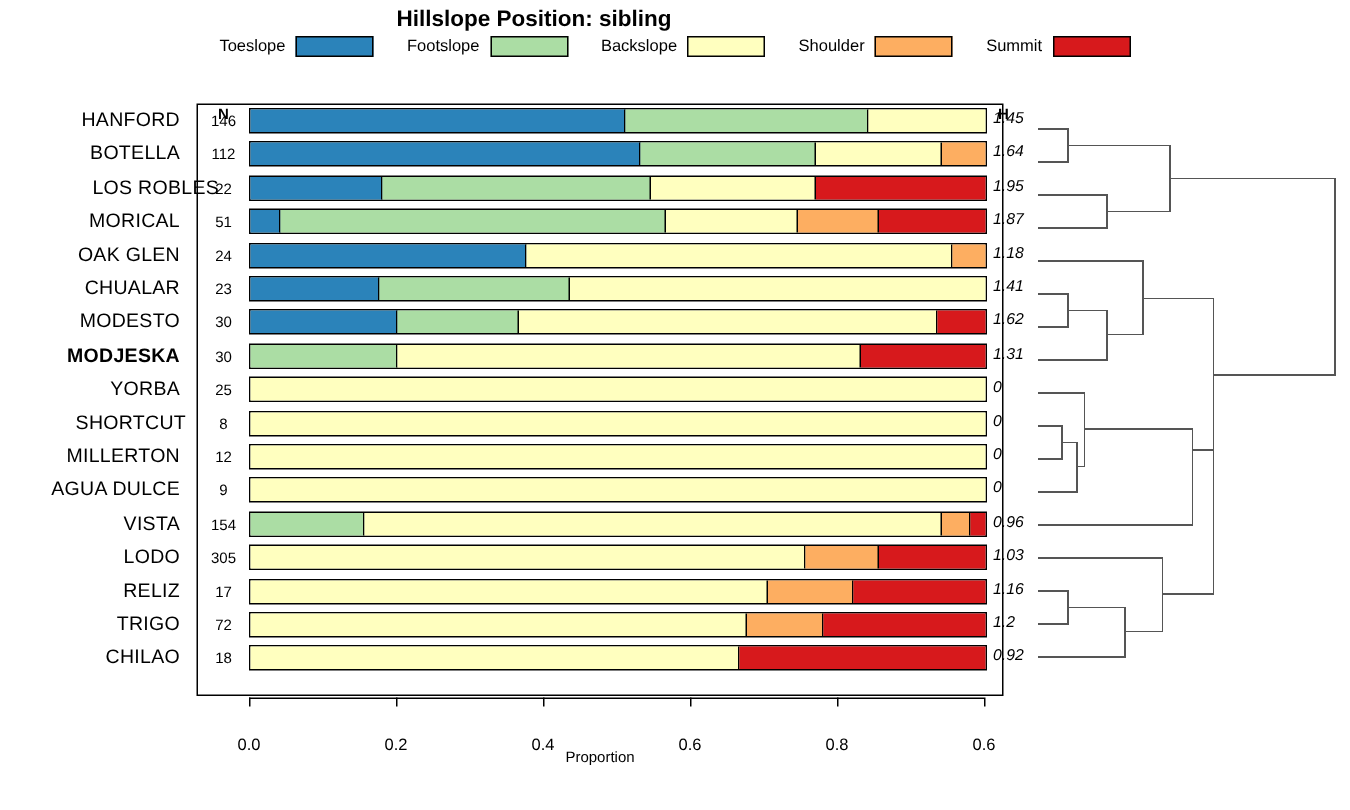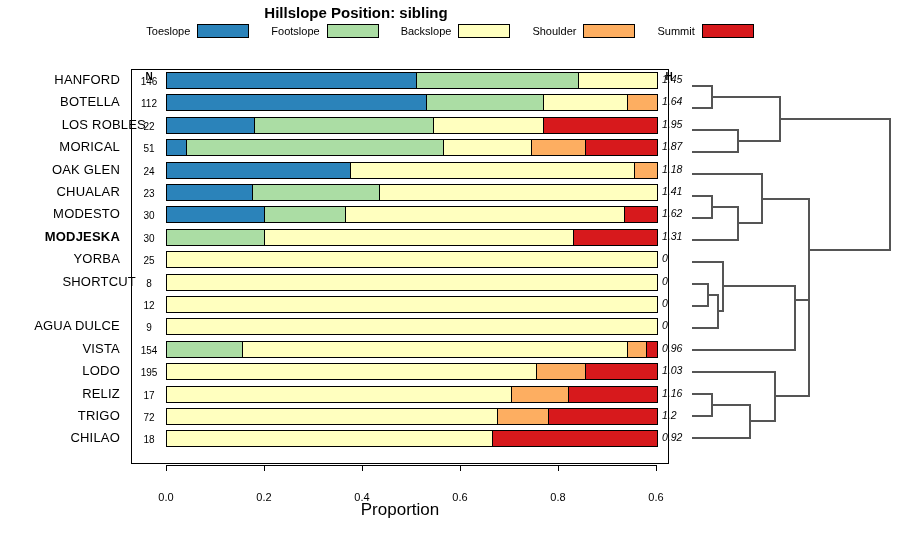--- a/index.html
+++ b/index.html
@@ -120,21 +120,21 @@
     width:1px;height:6px;background:#000;
   }
   .ticklabel{
     position:absolute;top:26px;
     width:40px;margin-left:-20px;
     text-align:center;font-size:11px;
   }
   .xlab{
     position:absolute;
     left:131px;top:500px;width:538px;
-    text-align:center;font-size:17px;
+    text-align:center;font-size:10px;
   }
 
   
   .dendro{
     position:absolute;
     left:690px;top:60px;
     width:205px;height:410px;
   }
   .dendro svg{display:block;}
 </style>
@@ -263,28 +263,29 @@
       </div>
       <div class="row" style="top: 248.2px; width: 900px;">
         <div class="soil-label" style="left: 0px; width: 126px;">YORBA</div>
         <div class="n-val">25</div>
         <div class="bar">
           <div class="seg" style="width: 490px; background: rgb(255, 255, 191);"></div>
         </div>
         <div class="h-val">0</div>
       </div>
       <div class="row" style="top: 270.6px; width: 900px;">
-        <div class="soil-label" style="left: 16px; width: 126px;">SHORTCUT</div>
+        <div class="soil-label" style="left: 4px; width: 126px;">SHORTCUT</div>
         <div class="n-val">8</div>
         <div class="bar">
           <div class="seg" style="width: 490px; background: rgb(255, 255, 191);"></div>
         </div>
         <div class="h-val">0</div>
       </div>
       <div class="row" style="top: 293px; width: 900px;">
+        <div class="soil-label" style="left: 0px; width: 126px;">MILLERTON</div>
         <div class="n-val">12</div>
         <div class="bar">
           <div class="seg" style="width: 490px; background: rgb(255, 255, 191);"></div>
         </div>
         <div class="h-val">0</div>
       </div>
       <div class="row" style="top: 315.4px; width: 900px;">
         <div class="soil-label" style="left: 0px; width: 126px;">AGUA DULCE</div>
         <div class="n-val">9</div>
         <div class="bar">
@@ -298,21 +299,21 @@
         <div class="bar">
           <div class="seg" style="width: 75.95px; background: rgb(171, 221, 164);"></div>
           <div class="seg" style="width: 384.65px; background: rgb(255, 255, 191);"></div>
           <div class="seg" style="width: 19.6px; background: rgb(253, 174, 97);"></div>
           <div class="seg" style="width: 9.8px; background: rgb(215, 25, 28);"></div>
         </div>
         <div class="h-val">0.96</div>
       </div>
       <div class="row" style="top: 360.2px; width: 900px;">
         <div class="soil-label" style="left: 0px; width: 126px;">LODO</div>
-        <div class="n-val">195</div>
+        <div class="n-val">305</div>
         <div class="bar">
           <div class="seg" style="width: 369.95px; background: rgb(255, 255, 191);"></div>
           <div class="seg" style="width: 49px; background: rgb(253, 174, 97);"></div>
           <div class="seg" style="width: 71.05px; background: rgb(215, 25, 28);"></div>
         </div>
         <div class="h-val">1.03</div>
       </div>
       <div class="row" style="top: 382.6px; width: 900px;">
         <div class="soil-label" style="left: 0px; width: 126px;">RELIZ</div>
         <div class="n-val">17</div>

